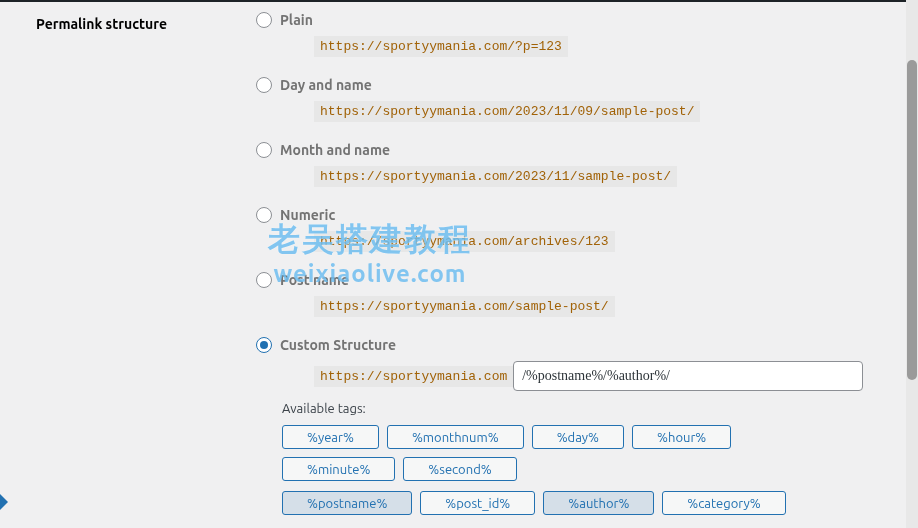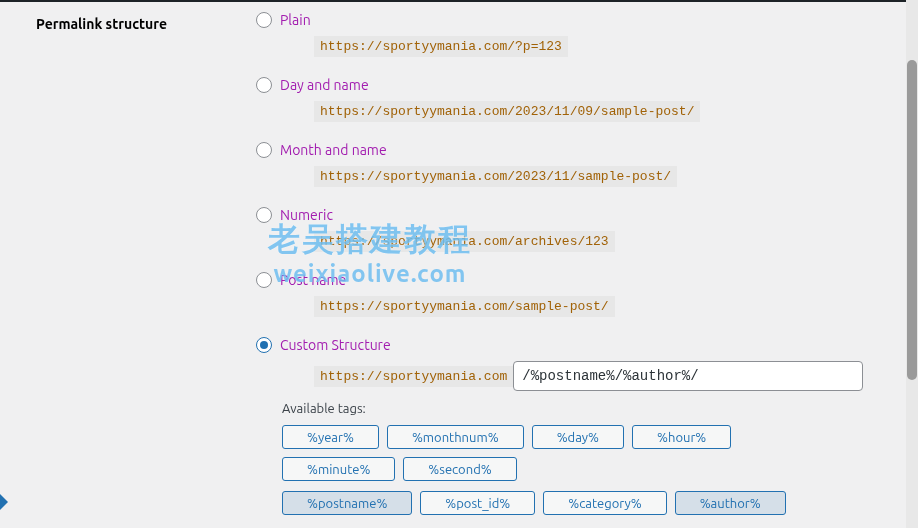--- a/index.html
+++ b/index.html
@@ -29,22 +29,22 @@
   fieldset { border: none; }
   .radio-row {
     margin-bottom: 8px;
   }
   .radio-line {
     display: flex;
     align-items: center;
     gap: 8px;
   }
   .radio-line label {
-    font-weight: 400;
-    color: #a21caf;
+    font-weight: 700;
+    color: #737373;
     font-size: 14px;
   }
   input[type=radio] {
     width: 16px; height: 16px;
     border: 1px solid #8c8f94;
     border-radius: 50%;
     appearance: none;
     background: #fff;
     position: relative;
     cursor: pointer;
@@ -72,21 +72,21 @@
     padding: 3px 6px;
     margin-left: 32px;
   }
   .custom-line {
     margin: 8px 0 8px 26px;
     display: flex;
     align-items: center;
     gap: 0;
   }
   .text-input {
-    font-family: Liberation Mono, monospace;
+    font-family: Liberation Serif, serif;
     font-size: 14px;
     border: 1px solid #8c8f94;
     border-radius: 4px;
     padding: 4px 8px;
     height: 30px;
     width: 350px;
     background: #fff;
     color: #2c3338;
   }
   .available-label {
@@ -229,22 +229,22 @@
               <button type="button" class="tag-btn">%year%</button>
               <button type="button" class="tag-btn">%monthnum%</button>
               <button type="button" class="tag-btn">%day%</button>
               <button type="button" class="tag-btn">%hour%</button>
               <button type="button" class="tag-btn">%minute%</button>
               <button type="button" class="tag-btn">%second%</button>
             </div>
           <div class="tag-row" id="tags-row-2">
               <button type="button" class="tag-btn active">%postname%</button>
               <button type="button" class="tag-btn">%post_id%</button>
+              <button type="button" class="tag-btn active">%author%</button>
               <button type="button" class="tag-btn">%category%</button>
-              <button type="button" class="tag-btn active">%author%</button>
             </div>
         </div>
 
       </fieldset>
     </div>
   </div>
 
   <div class="watermark">
     <div class="wm-cn">老吴搭建教程</div>
     <div class="wm-en">weixiaolive.com</div>

